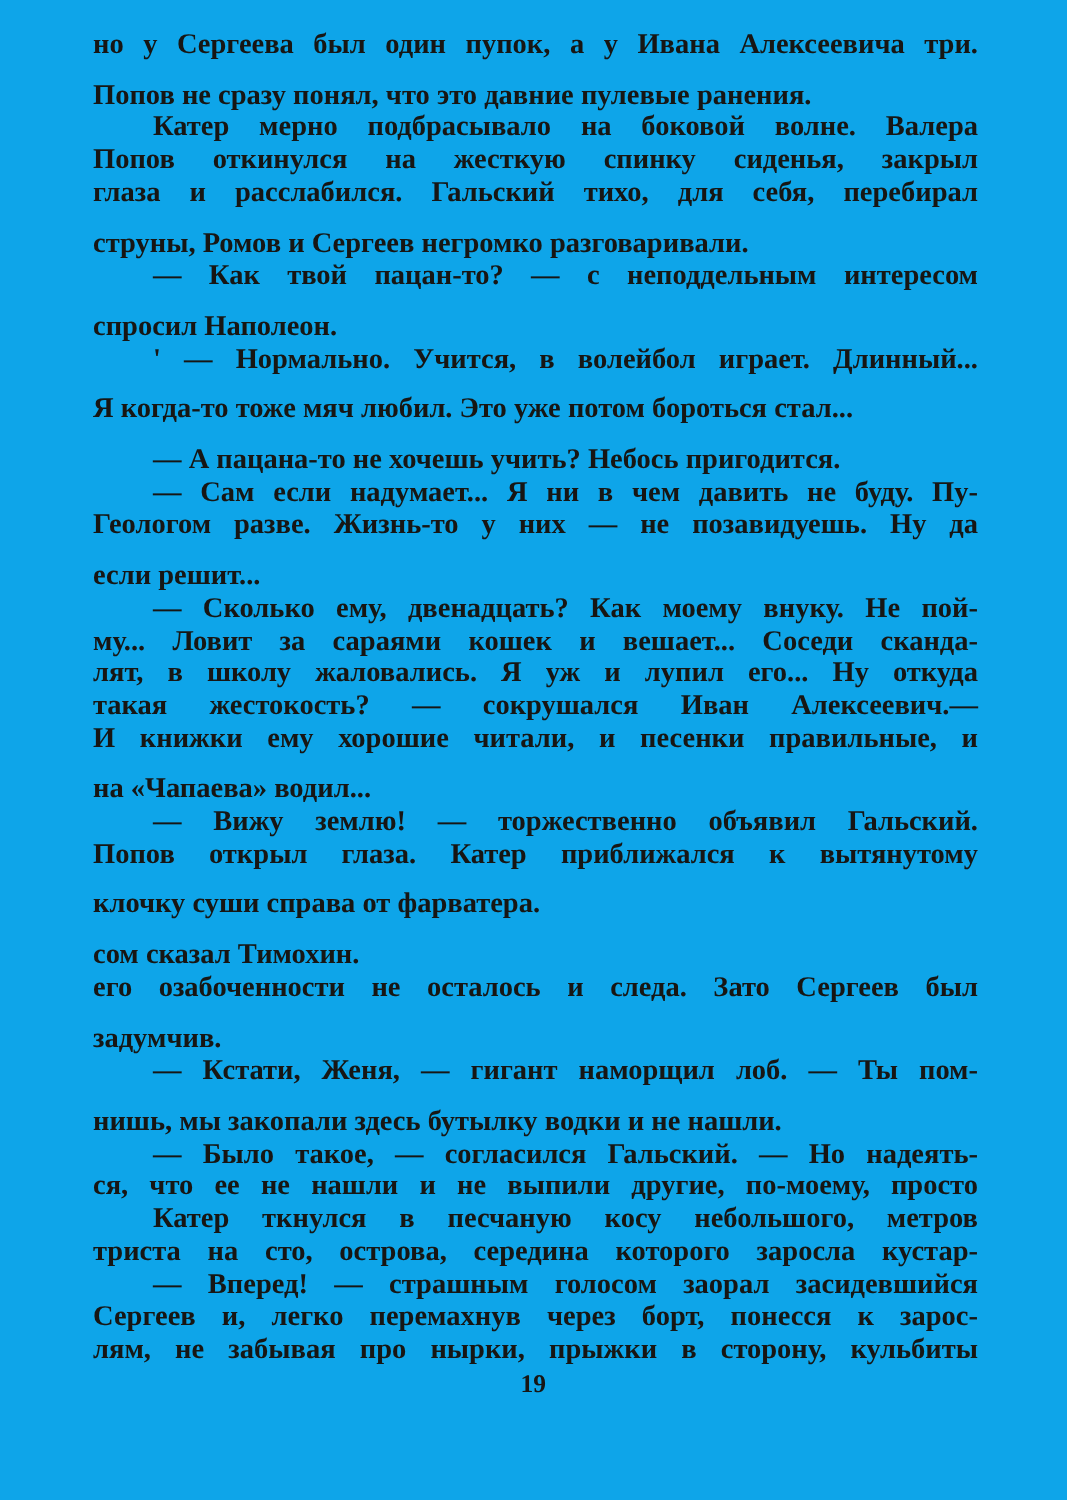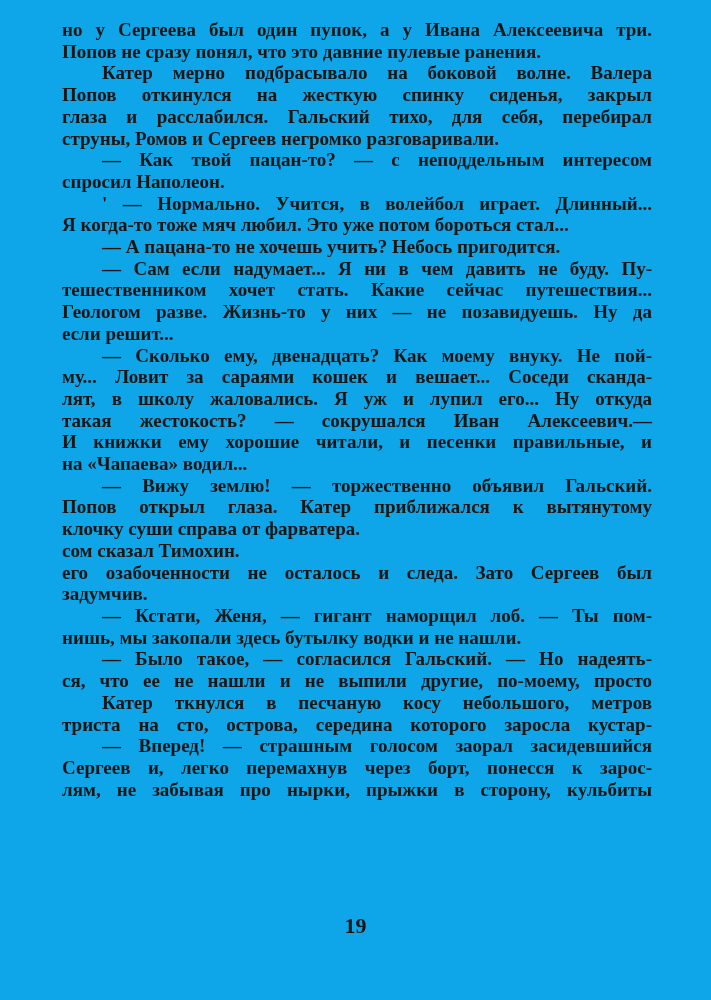--- a/index.html
+++ b/index.html
@@ -29,54 +29,54 @@
     -webkit-font-smoothing: antialiased;
   }
   .line {
     text-align: justify;
     text-align-last: justify;
     white-space: normal;
   }
   .line.para-end {
     text-align: left;
     text-align-last: left;
+    margin-top: 12px;
   }
   .line.indent {
     text-indent: 40px;
   }
   .folio {
     position: absolute;
     top: 913px;
     left: 0;
     width: 711px;
     text-align: center;
     font-family: "Liberation Serif", "DejaVu Serif", serif;
     font-weight: 700;
-    font-size: 22px;
+    font-size: 17px;
     color: #171614;
   }
 </style>
 </head>
 <body>
 
 <div class="page">
   <main class="text-block" id="text-block">
       <div class="line">но у Сергеева был один пупок, а у Ивана Алексеевича три.</div>
       <div class="line para-end">Попов не сразу понял, что это давние пулевые ранения.</div>
       <div class="line indent">Катер мерно подбрасывало на боковой волне. Валера</div>
       <div class="line">Попов откинулся на жесткую спинку сиденья, закрыл</div>
       <div class="line">глаза и расслабился. Гальский тихо, для себя, перебирал</div>
       <div class="line para-end">струны, Ромов и Сергеев негромко разговаривали.</div>
       <div class="line indent">— Как твой пацан-то? — с неподдельным интересом</div>
       <div class="line para-end">спросил Наполеон.</div>
       <div class="line indent">' — Нормально. Учится, в волейбол играет. Длинный...</div>
       <div class="line para-end">Я когда-то тоже мяч любил. Это уже потом бороться стал...</div>
       <div class="line para-end indent">— А пацана-то не хочешь учить? Небось пригодится.</div>
       <div class="line indent">— Сам если надумает... Я ни в чем давить не буду. Пу-</div>
-      <div class="line">тешественником хочет стать. Какие сейчас путешествия...</div>
       <div class="line">Геологом разве. Жизнь-то у них — не позавидуешь. Ну да</div>
       <div class="line para-end">если решит...</div>
       <div class="line indent">— Сколько ему, двенадцать? Как моему внуку. Не пой-</div>
       <div class="line">му... Ловит за сараями кошек и вешает... Соседи сканда-</div>
       <div class="line">лят, в школу жаловались. Я уж и лупил его... Ну откуда</div>
       <div class="line">такая жестокость? — сокрушался Иван Алексеевич.—</div>
       <div class="line">И книжки ему хорошие читали, и песенки правильные, и</div>
       <div class="line para-end">на «Чапаева» водил...</div>
       <div class="line indent">— Вижу землю! — торжественно объявил Гальский.</div>
       <div class="line">Попов открыл глаза. Катер приближался к вытянутому</div>

